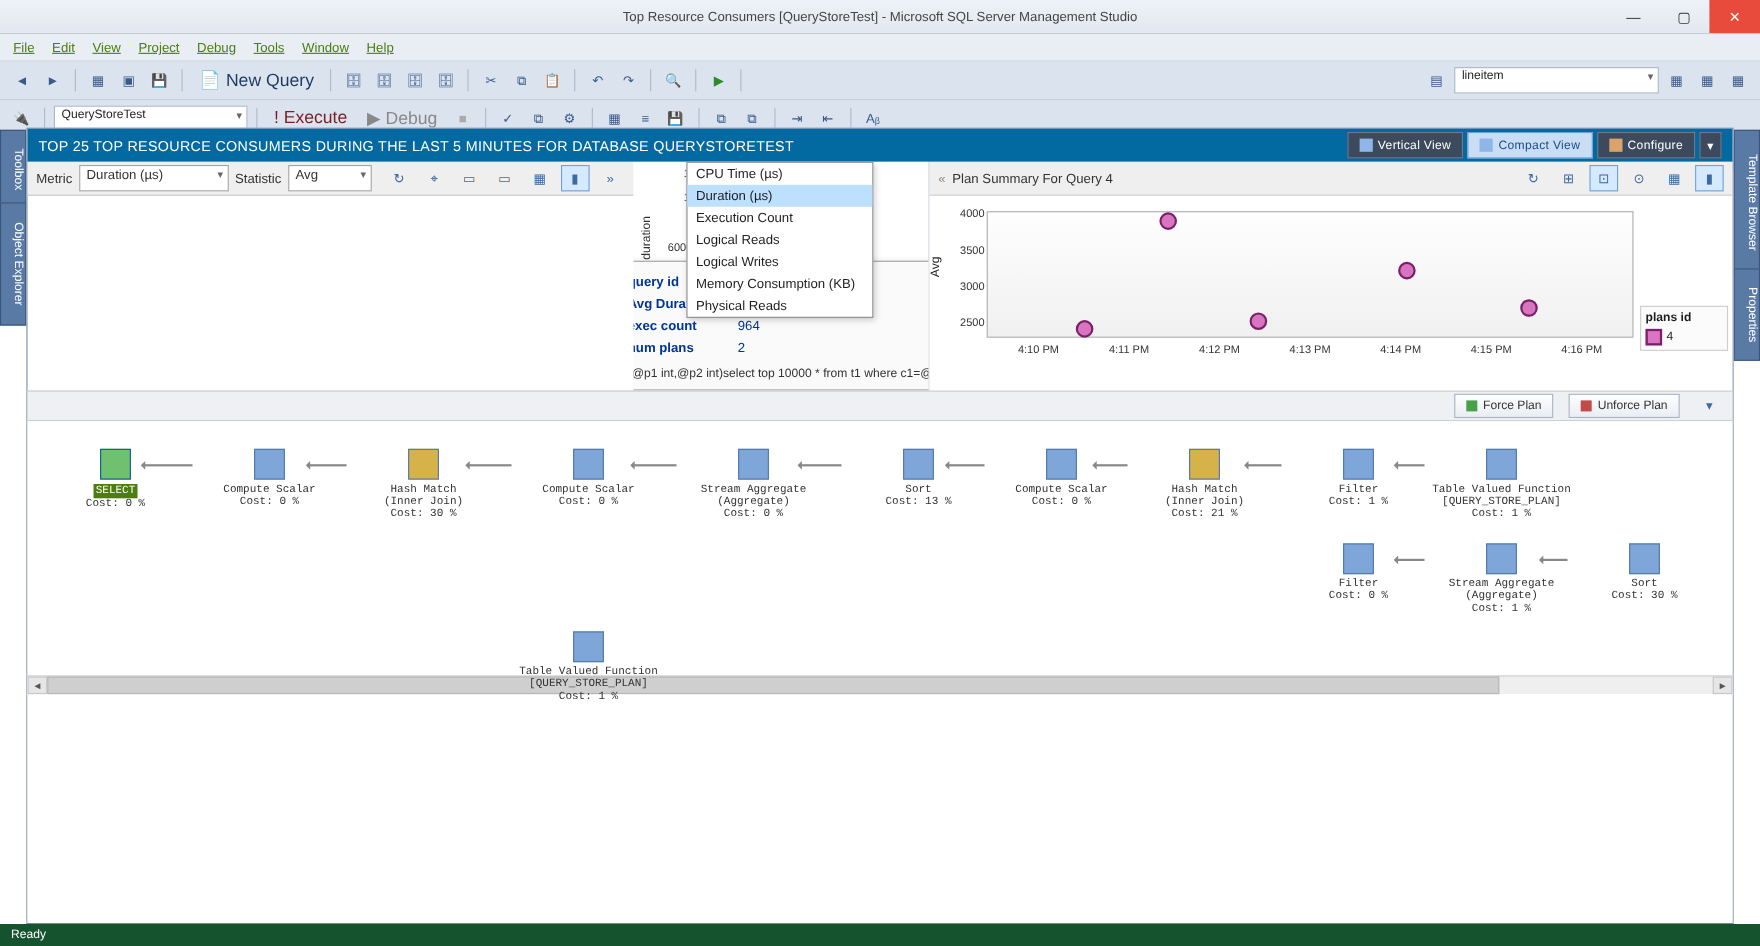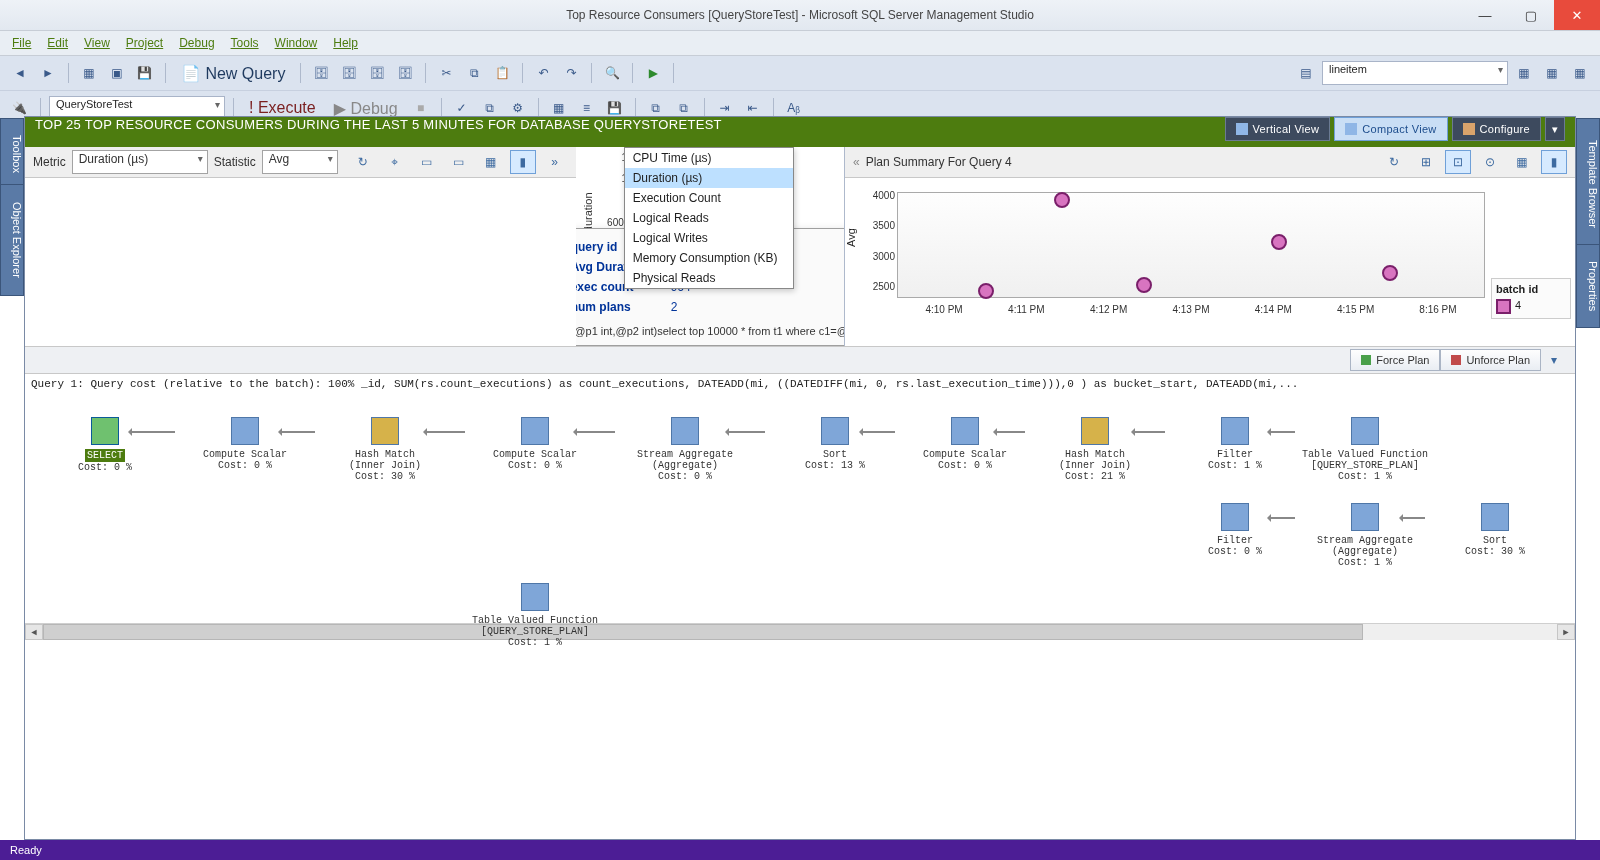--- a/index.html
+++ b/index.html
@@ -23,21 +23,21 @@
 .doc-tab.active{background:#f1d38b;color:#333;position:relative}
 .doc-tab.active .closex{color:#555}
 .doc-tab .closex{margin-left:8px;font-size:12px;color:#cfe2ff}
 .doc-tabs .tab-scroll{margin-left:auto;padding:0 6px;color:#cfe2ff;font-size:11px}
 .side-tab{position:absolute;width:22px;background:#5a7aa6;color:#fff;writing-mode:vertical-rl;text-align:center;font-size:11px;padding:6px 0;border:1px solid #3b557a}
 .side-left1{top:118px;left:0;height:58px}
 .side-left2{top:184px;left:0;height:98px}
 .side-right1{top:118px;right:0;height:118px}
 .side-right2{top:244px;right:0;height:70px}
 .content{position:absolute;top:116px;left:24px;right:24px;bottom:20px;display:flex;flex-direction:column;background:#fff;border:1px solid #7a8aa5}
-.banner{height:30px;background:#4d7c0f;color:#fff;display:flex;padding:0 10px;font-size:13px;font-weight:400;letter-spacing:.3px}
+.banner{height:30px;background:#0369a1;color:#fff;display:flex;align-items:center;padding:0 10px;font-size:13px;font-weight:400;letter-spacing:.3px}
 .banner .banner-btns{margin-left:auto;display:flex;gap:4px}
 .banner .bbtn{height:22px;padding:0 10px;background:#3d4a5e;border:1px solid #6b7a93;color:#fff;font-size:11px;display:flex;align-items:center;gap:5px;cursor:default}
 .banner .bbtn.active{background:#c9def5;color:#1c4c8c;border-color:#6fa0d8}
 .banner .bbtn .ico{width:12px;height:12px;display:inline-block;background:#8fb6e6}
 .workrow{flex:1;display:flex;overflow:hidden}
 .leftpanel{flex:1;display:flex;flex-direction:row;border-right:1px solid #aeb9cc}
 .rightpanel{width:730px;display:flex;flex-direction:column}
 .panel-head{height:30px;background:#efefef;border-bottom:1px solid #c8c8c8;display:flex;align-items:center;padding:0 8px;gap:6px;font-size:12px;color:#333}
 .panel-head .fill{flex:1}
 .ph-combo{height:20px;border:1px solid #a3a3a3;background:#fff;padding:1px 18px 1px 6px;position:relative;min-width:110px;font-size:12px}
@@ -66,33 +66,33 @@
 .scatter{position:absolute;left:52px;right:90px;top:14px;bottom:48px;border:1px solid #aaa;background:linear-gradient(to bottom,#fefefe,#f0f0f0)}
 .scatter .pt{position:absolute;width:12px;height:12px;border-radius:50%;border:2px solid #7a1f6a;background:#d874c0;transform:translate(-50%,50%)}
 .scx{position:absolute;left:52px;right:90px;bottom:22px;height:20px}
 .scx .tick{position:absolute;top:0;font-size:10px;color:#333;transform:translateX(-50%)}
 .scy{position:absolute;left:10px;top:14px;bottom:48px;width:40px}
 .scy .tick{position:absolute;right:0;font-size:10px;color:#333;transform:translateY(50%)}
 .sc-yl{position:absolute;left:0;top:0;bottom:48px;writing-mode:vertical-rl;transform:rotate(180deg);font-size:11px;display:flex;align-items:center;justify-content:center}
 .legend{position:absolute;right:4px;top:100px;width:70px;border:1px solid #ccc;background:#fbfbfb;padding:4px;font-size:11px}
 .legend .lh{font-weight:bold;margin-bottom:4px}
 .legend .sw{display:inline-block;width:11px;height:11px;background:#d874c0;border:2px solid #7a1f6a;margin-right:4px;vertical-align:middle}
-.plan-toolbar{height:26px;background:#eef0f3;border-top:1px solid #c8c8c8;border-bottom:1px solid #c8c8c8;display:flex;align-items:center;justify-content:flex-end;padding:0 8px;gap:0}
+.plan-toolbar{height:26px;background:#eef0f3;border-top:1px solid #c8c8c8;border-bottom:1px solid #c8c8c8;display:flex;align-items:center;justify-content:flex-end;padding:0 8px;gap:14px}
 .fbtn{height:20px;padding:0 10px;border:1px solid #aab4c4;background:linear-gradient(#fefefe,#e9edf3);font-size:11px;display:flex;align-items:center;gap:5px;color:#333;cursor:default}
 .fbtn .dot{width:10px;height:10px;display:inline-block}
 .qplan{flex:1 1 auto;background:#fff;position:relative;overflow:auto;border-top:1px solid #fff}
 .qplan .qtitle{padding:3px 6px;font-family:"Courier New",monospace;font-size:11px;color:#222;white-space:nowrap;overflow:hidden;text-overflow:ellipsis}
 .plangraph{position:relative;height:230px;min-width:1440px}
 .node{position:absolute;width:140px;text-align:center;font-family:"Courier New",monospace;font-size:10px;color:#333}
 .node .nicon{width:26px;height:26px;margin:0 auto 4px;background:#7fa6d8;border:1px solid #4f77a8}
 .node.sel .nicon{background:#1f8fe0;border-color:#0b5a99}
 .node.sel .nlab{background:#4d7c0f;color:#fff;padding:1px 2px;display:inline-block}
 .arrow{position:absolute;height:2px;background:#888}
 .arrow:before{content:"";position:absolute;left:-6px;top:-3px;border:4px solid transparent;border-right-color:#888}
-.statusbar{position:absolute;left:0;right:0;bottom:0;height:20px;background:#4c1d95;color:#fff;display:flex;align-items:center;padding:0 10px;font-size:11px}
+.statusbar{position:absolute;left:0;right:0;bottom:0;height:20px;background:#14532d;color:#fff;display:flex;align-items:center;padding:0 10px;font-size:11px}
 .hscroll{height:16px;background:#efefef;border-top:1px solid #cfcfcf;display:flex;align-items:center}
 .hscroll .thumb{height:14px;background:#cfcfcf;border:1px solid #b6b6b6}
 .hscroll .arrowb{width:16px;height:14px;display:flex;align-items:center;justify-content:center;color:#555;font-size:9px;background:#e6e6e6;border:1px solid #c6c6c6}
 </style>
 </head>
 <body>
 
 <div class="titlebar">
   <div class="title">Top Resource Consumers [QueryStoreTest] - Microsoft SQL Server Management Studio</div>
   <div class="winbtns">
@@ -323,45 +323,43 @@
           <div class="pt" style="left:65%;bottom:53%"></div>
           <div class="pt" style="left:84%;bottom:23%"></div>
         </div>
         <div class="scx">
           <div class="tick" style="left:8%">4:10 PM</div>
           <div class="tick" style="left:22%">4:11 PM</div>
           <div class="tick" style="left:36%">4:12 PM</div>
           <div class="tick" style="left:50%">4:13 PM</div>
           <div class="tick" style="left:64%">4:14 PM</div>
           <div class="tick" style="left:78%">4:15 PM</div>
-          <div class="tick" style="left:92%">8:16 PM</div>
+          <div class="tick" style="left:92%">4:16 PM</div>
         </div>
         <div class="legend">
-          <div class="lh">batch id</div>
+          <div class="lh">plans id</div>
           <div><span class="sw"></span><span>4</span></div>
         </div>
       </div>
     </div>
   </div>
 
   <div class="plan-toolbar">
     <div class="fbtn">
         <span class="dot" style="background:#4aa04a"></span>
         <span>Force Plan</span>
       </div>
     <div class="fbtn">
         <span class="dot" style="background:#c14a4a"></span>
         <span>Unforce Plan</span>
       </div>
     <div class="icon-btn">▾</div>
   </div>
 
   <div class="qplan">
-    <div class="qtitle">Query 1: Query cost (relative to the batch): 100%
-_id, SUM(rs.count_executions) as count_executions, DATEADD(mi, ((DATEDIFF(mi, 0, rs.last_execution_time))),0 ) as bucket_start, DATEADD(mi,...</div>
     <div class="plangraph">
 
       <div class="node sel" style="left:10px;top:24px"><div class="nicon" style="background:#6fc16f"></div><div class="nlab">SELECT</div><div>Cost: 0 %</div></div>
       <div class="node" style="left:150px;top:24px">
           <div class="nicon"></div>
           <div>Compute Scalar</div>
           <div>Cost: 0 %</div>
         </div>
       <div class="node" style="left:290px;top:24px">
           <div class="nicon" style="background:#d6b24a"></div>

